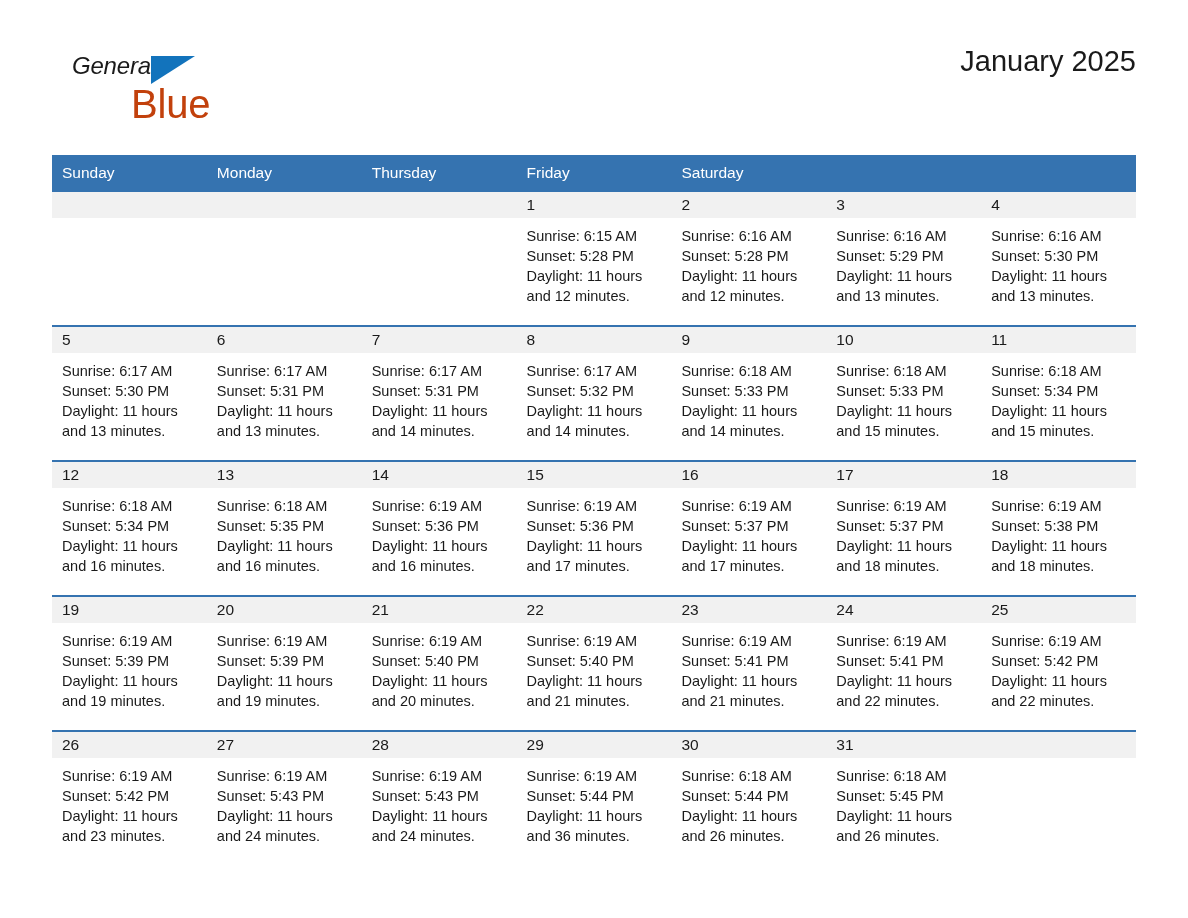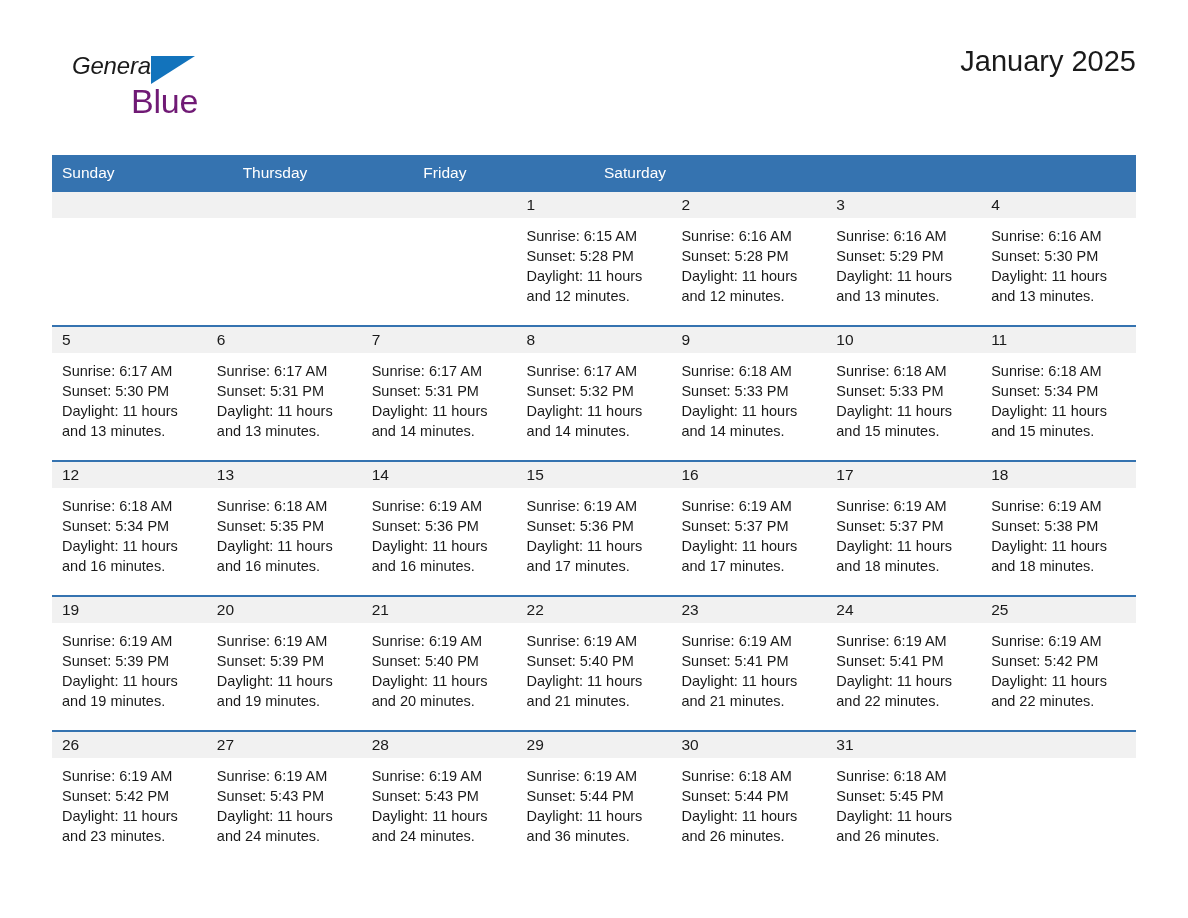--- a/index.html
+++ b/index.html
@@ -53,23 +53,23 @@
     top: 12px;
     width: 0;
     height: 0;
     border-left: 44px solid #1273BC;
     border-bottom: 28px solid transparent;
   }
   .logo-blue {
     position: absolute;
     left: 79px;
     top: 40px;
-    font-size: 34px;
+    font-size: 40px;
     letter-spacing: -0.2px;
-    color: #701a75;
+    color: #c2410c;
     font-family: "Liberation Sans", sans-serif;
   }
   .title-block {
     text-align: right;
     padding-top: 2px;
   }
   .cal-title {
     font-size: 29px;
     font-weight: normal;
     color: #1a1a1a;
@@ -83,21 +83,21 @@
     white-space: nowrap;
   }
 
   
   .calendar {
     margin-top: 25px;
     width: 1084px;
   }
   .week-head {
     display: grid;
-    grid-template-columns: repeat(6, 1fr);
+    grid-template-columns: repeat(7, 1fr);
     background: #3573B0;
   }
   .day-name {
     color: #ffffff;
     font-size: 15.5px;
     padding: 9px 0 9px 10px;
     line-height: 1.2;
   }
   .week-row {
     display: grid;
@@ -147,20 +147,21 @@
 
     <div class="title-block">
       <div class="cal-title">January 2025</div>
     </div>
 
   </div>
 
   <div class="calendar">
     <div class="week-head" id="weekday-header-row">
         <div class="day-name">Sunday</div>
+        <div class="day-name">Monday</div>
         <div class="day-name">Thursday</div>
         <div class="day-name">Friday</div>
         <div class="day-name">Saturday</div>
       </div>
     <div id="weeks-container">
         <div class="week-row first">
           <div class="cell">
             <div class="daynum-band"></div>
             <div class="cell-body"></div>
           </div>

